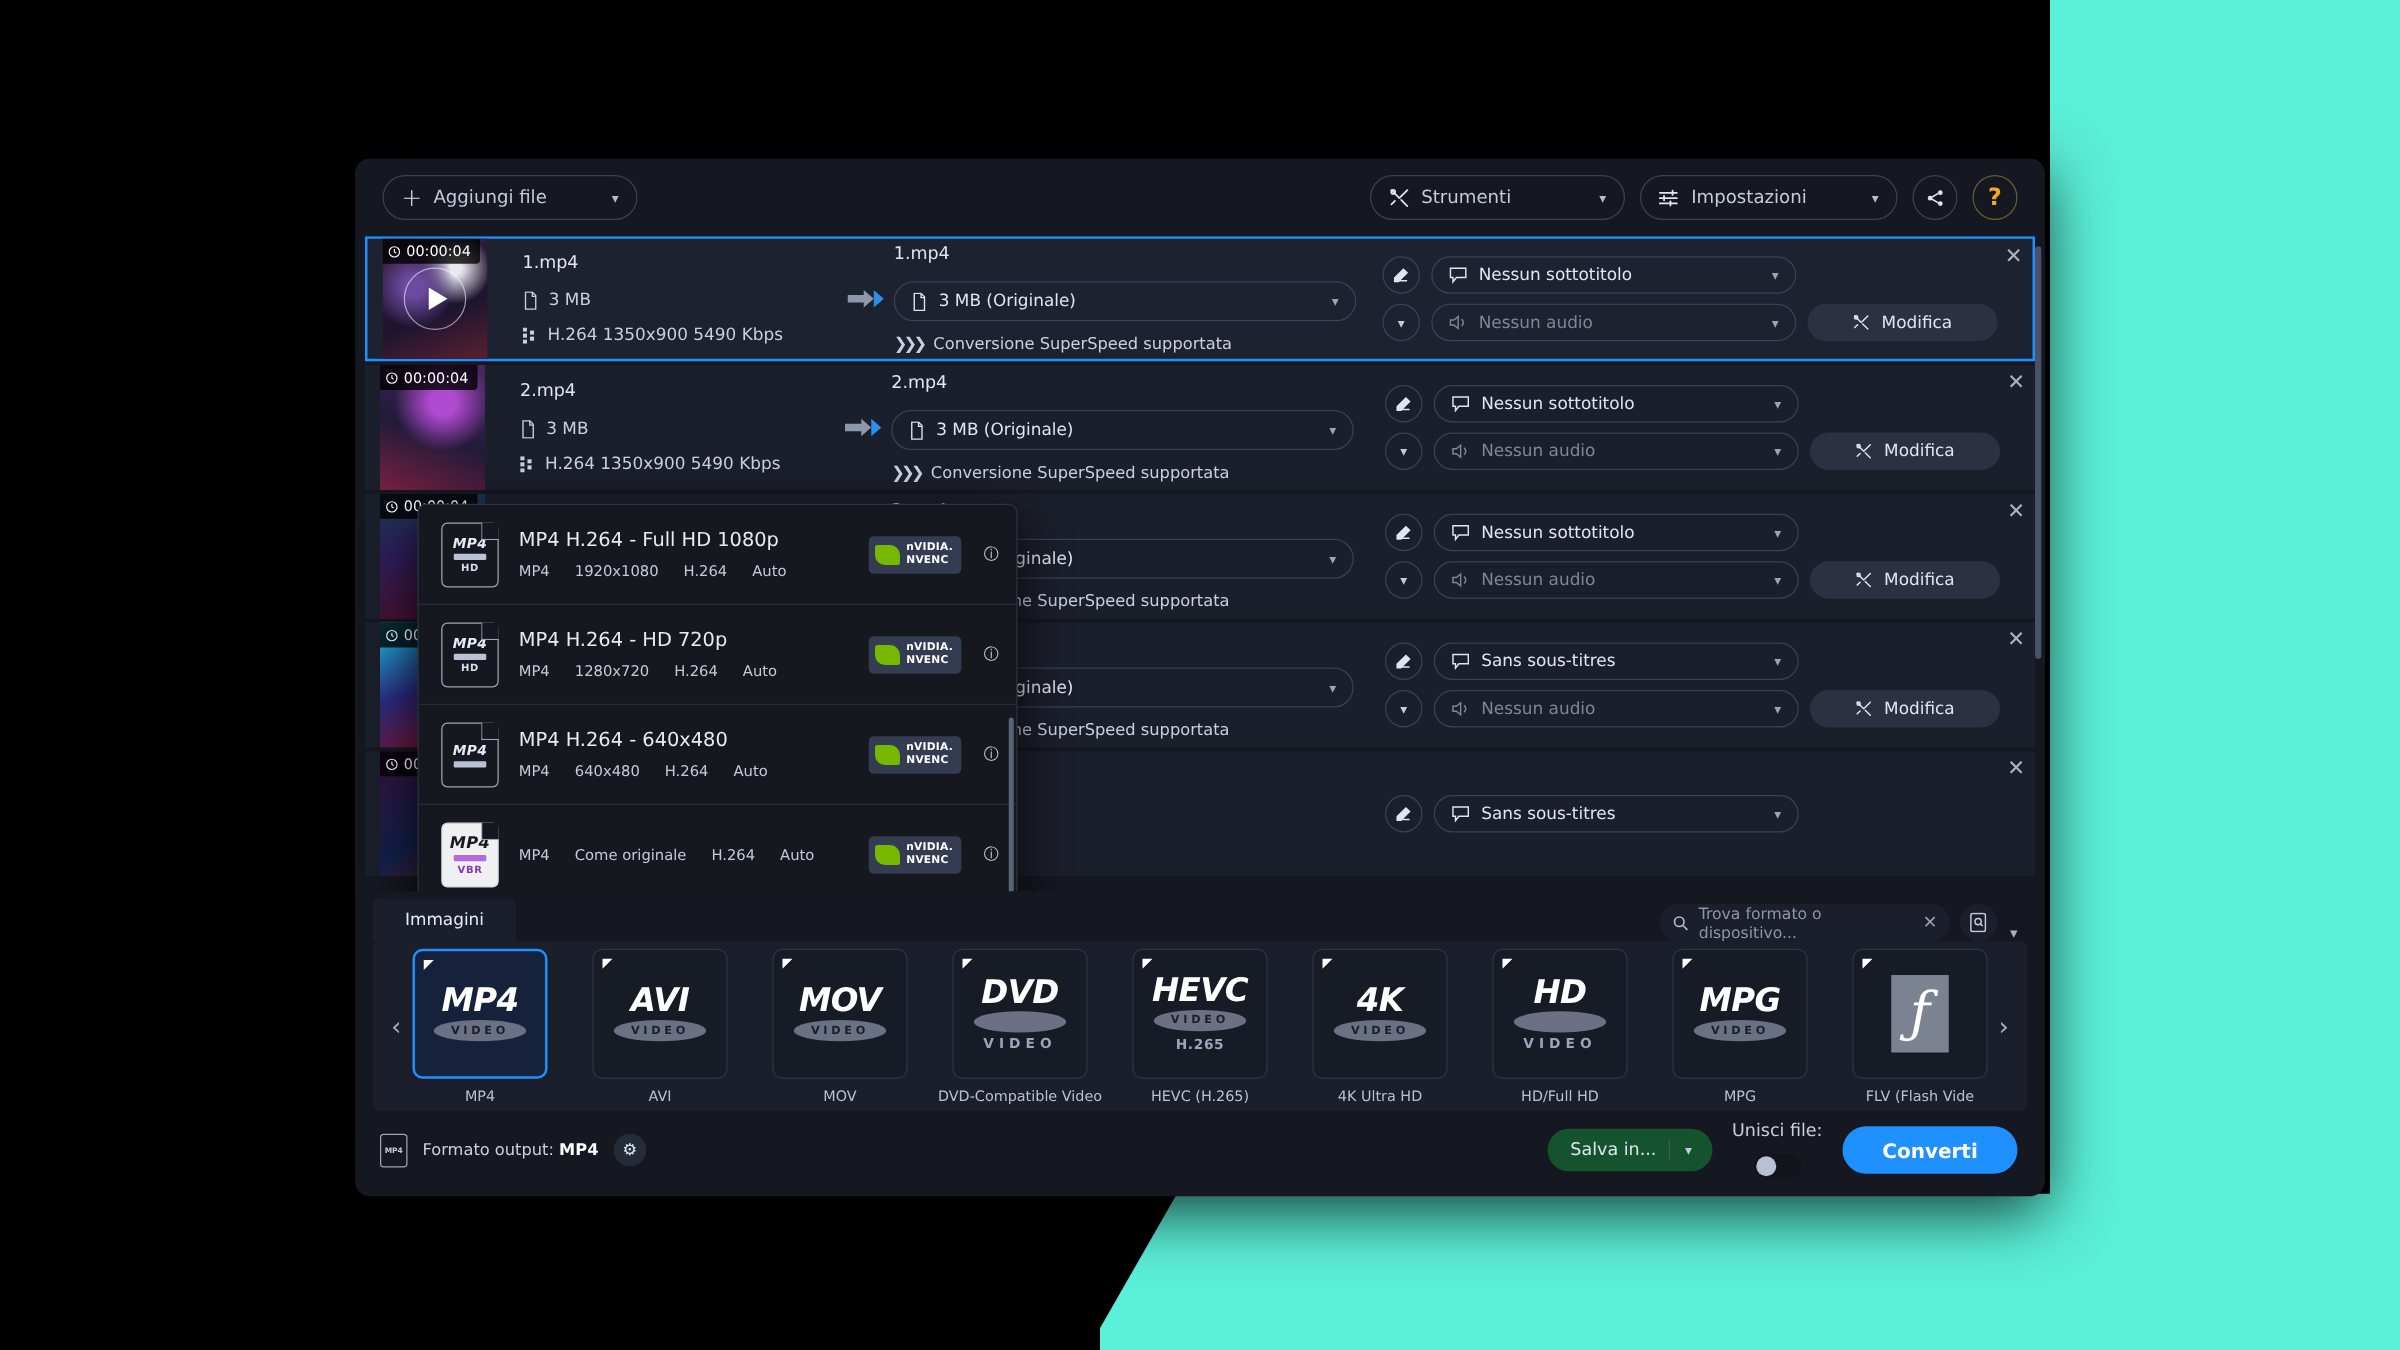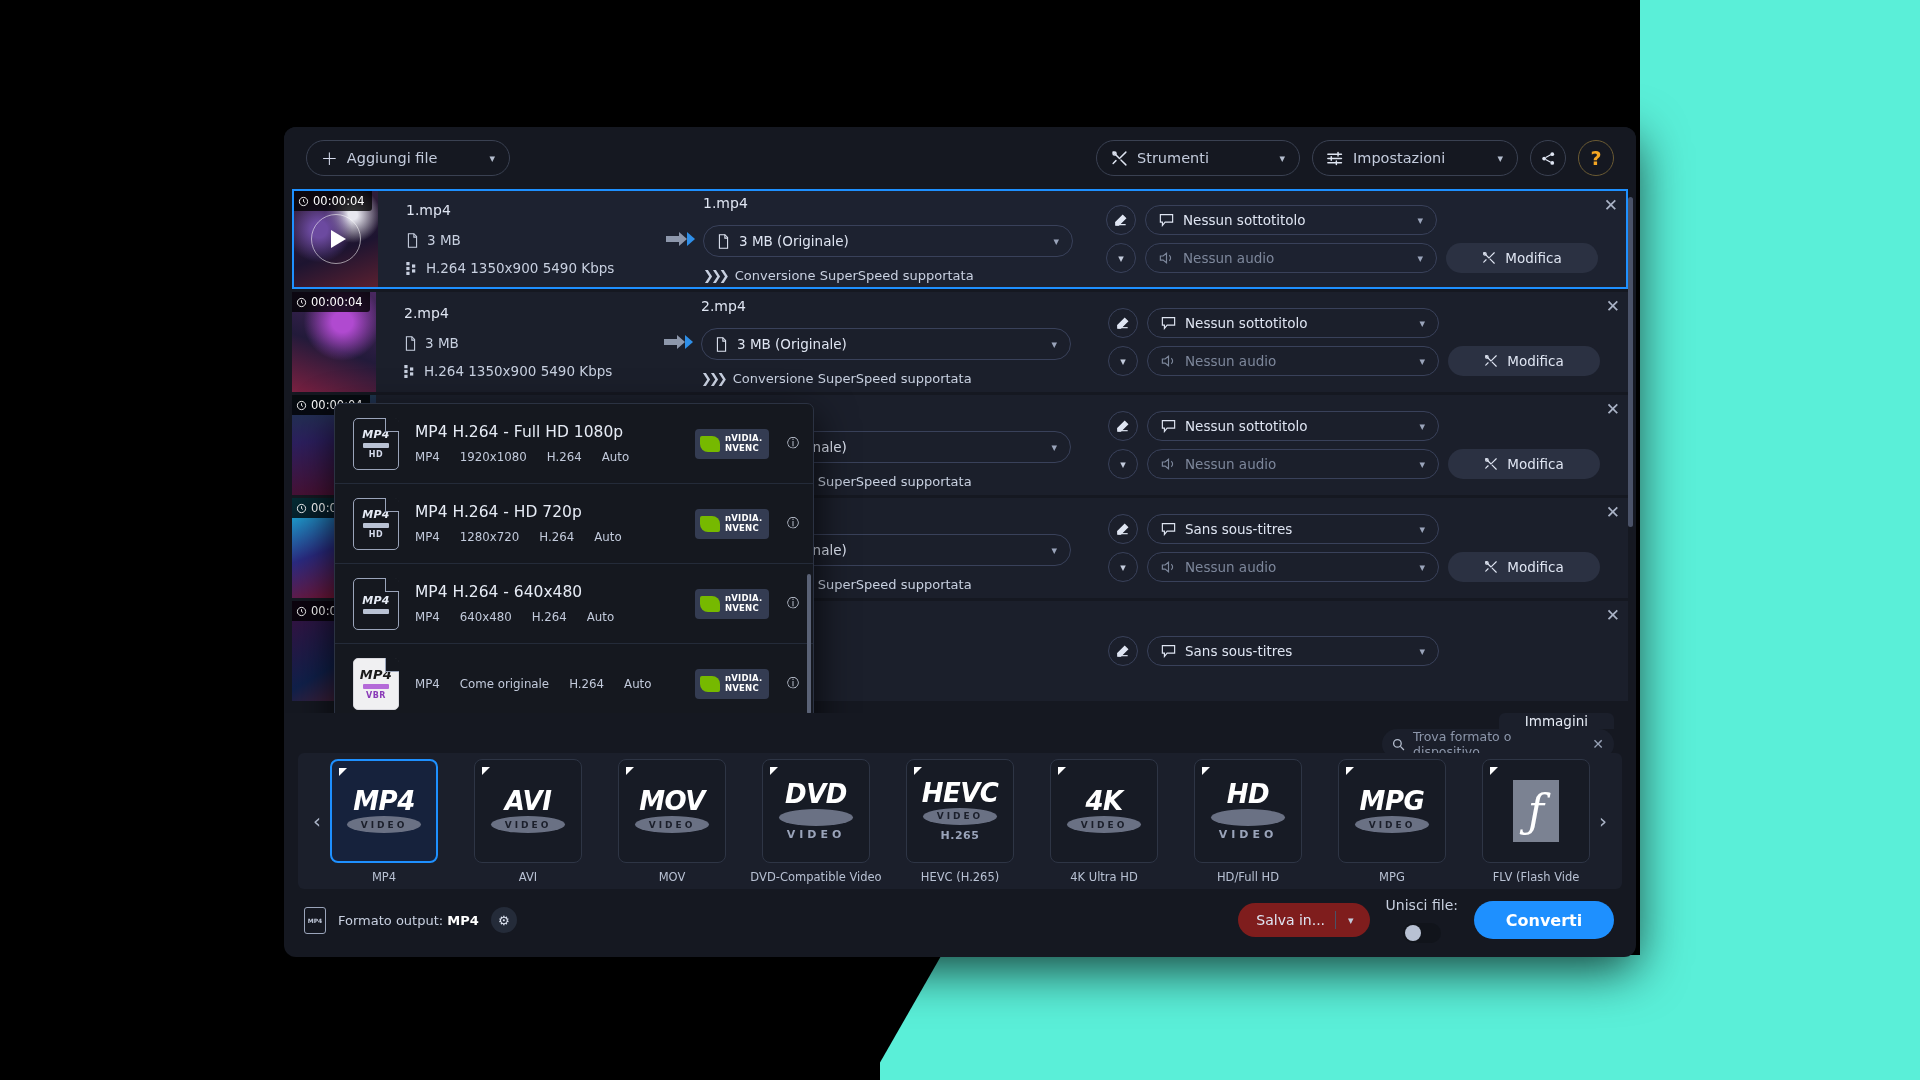--- a/index.html
+++ b/index.html
@@ -88,21 +88,21 @@
     height:524px;
     overflow:hidden;
     background:#151821;
   }
   .file-row {
     position:relative;
     height:100px;
     margin:0 8px 3px 8px;
     background:#1b1f2b;
     display:flex; align-items:center;
-    padding-left:0;
+    padding-left:12px;
   }
   .file-row.selected {
     border:2px solid #1E90FF;
     background:#1d2230;
     margin:0 8px 3px 8px;
   }
   .thumb {
     position:relative;
     width:84px; height:100%;
     background:#2a1c2e;
@@ -248,21 +248,21 @@
   .qmark { width:16px; flex:0 0 16px; text-align:center; color:#cfd6e4; font-size:12px;}
   .dd-scroll {
     position:absolute; right:2px; top:170px; width:4px; height:140px;
     background:#5a6276; border-radius:2px;
   }
 
   
   .tabs-strip {
     height:40px; background:#151821;
     display:flex; align-items:flex-end;
-    padding:0 22px 0 14px; position:relative;flex-direction:column;
+    padding:0 22px 0 14px; position:relative;
   }
   .tab {
     height:34px; padding:0 26px;
     display:flex;align-items:center;
     color:#c8d0e0; font-size:13.5px;
     border-radius:6px 6px 0 0; cursor:pointer;
   }
   .tab.active { background:#1b1f2b; color:#e6ebf5;}
   .search-box {
     margin-left:auto; display:flex;align-items:center;gap:8px;
@@ -325,21 +325,21 @@
   }
   .out-label { color:#c8d0e0; font-size:13px; }
   .out-label b { color:#fff; }
   .gear-btn {
     width:26px;height:26px;border-radius:50%;background:#242b39;
     display:flex;align-items:center;justify-content:center;
     color:#dfe5f2;font-size:13px;cursor:pointer;
   }
   .bottom-right{ margin-left:auto; display:flex;align-items:center;gap:16px;}
   .save-in {
-    height:34px;border-radius:17px;background:#7f1d1d;
+    height:34px;border-radius:17px;background:#14532d;
     display:flex;align-items:center;color:#dfe5f2;font-size:14px;
     padding:0 4px 0 18px; cursor:pointer; gap:10px;
   }
   .save-in .div { width:1px;height:18px;background:#4a5266;}
   .save-in .chev{ padding:0 12px 0 2px; color:#c3cbdc; font-size:11px;}
   .merge { display:flex;align-items:center;gap:10px;color:#c8d0e0;font-size:14px;flex-direction:column;}
   .toggle {
     width:38px;height:20px;border-radius:10px;background:#11141b;
     position:relative; cursor:pointer;
   }

